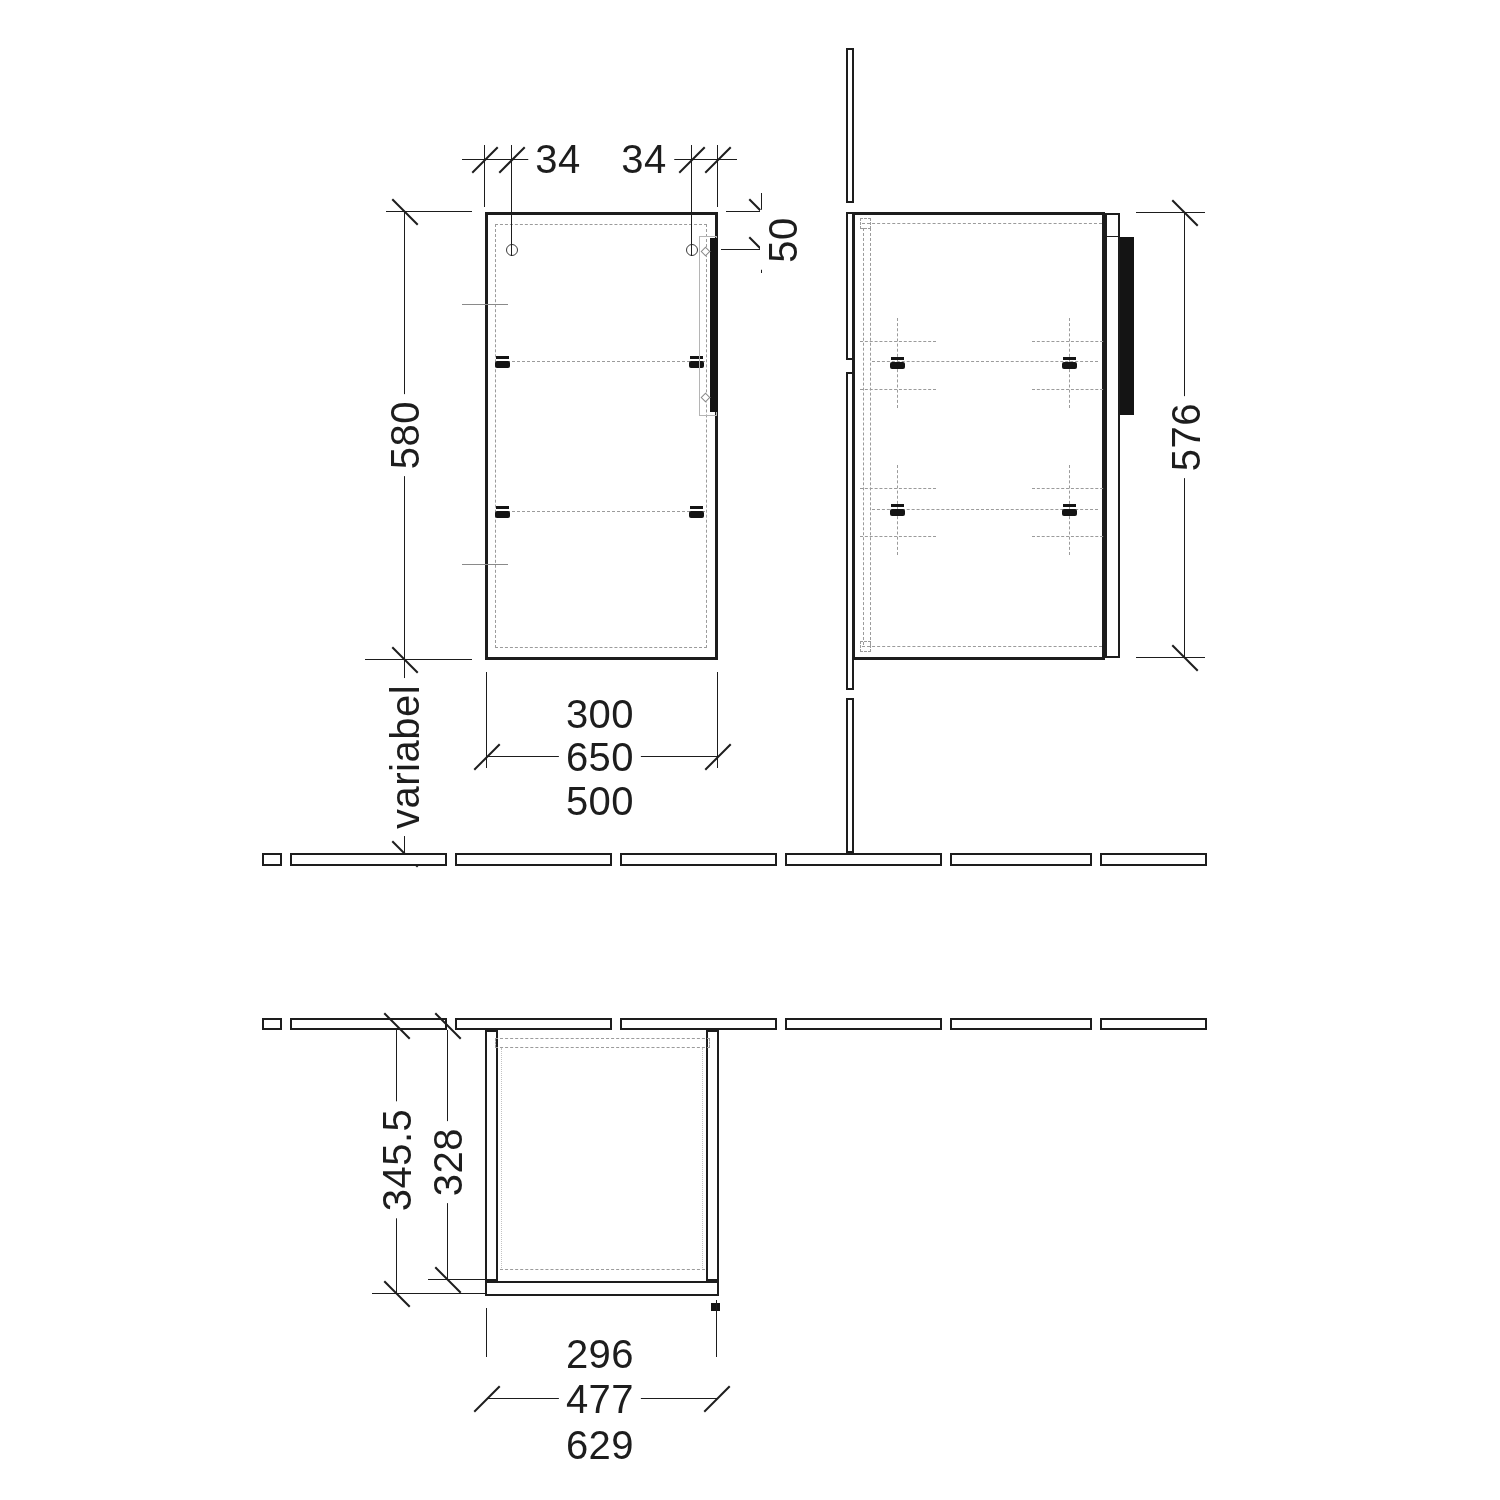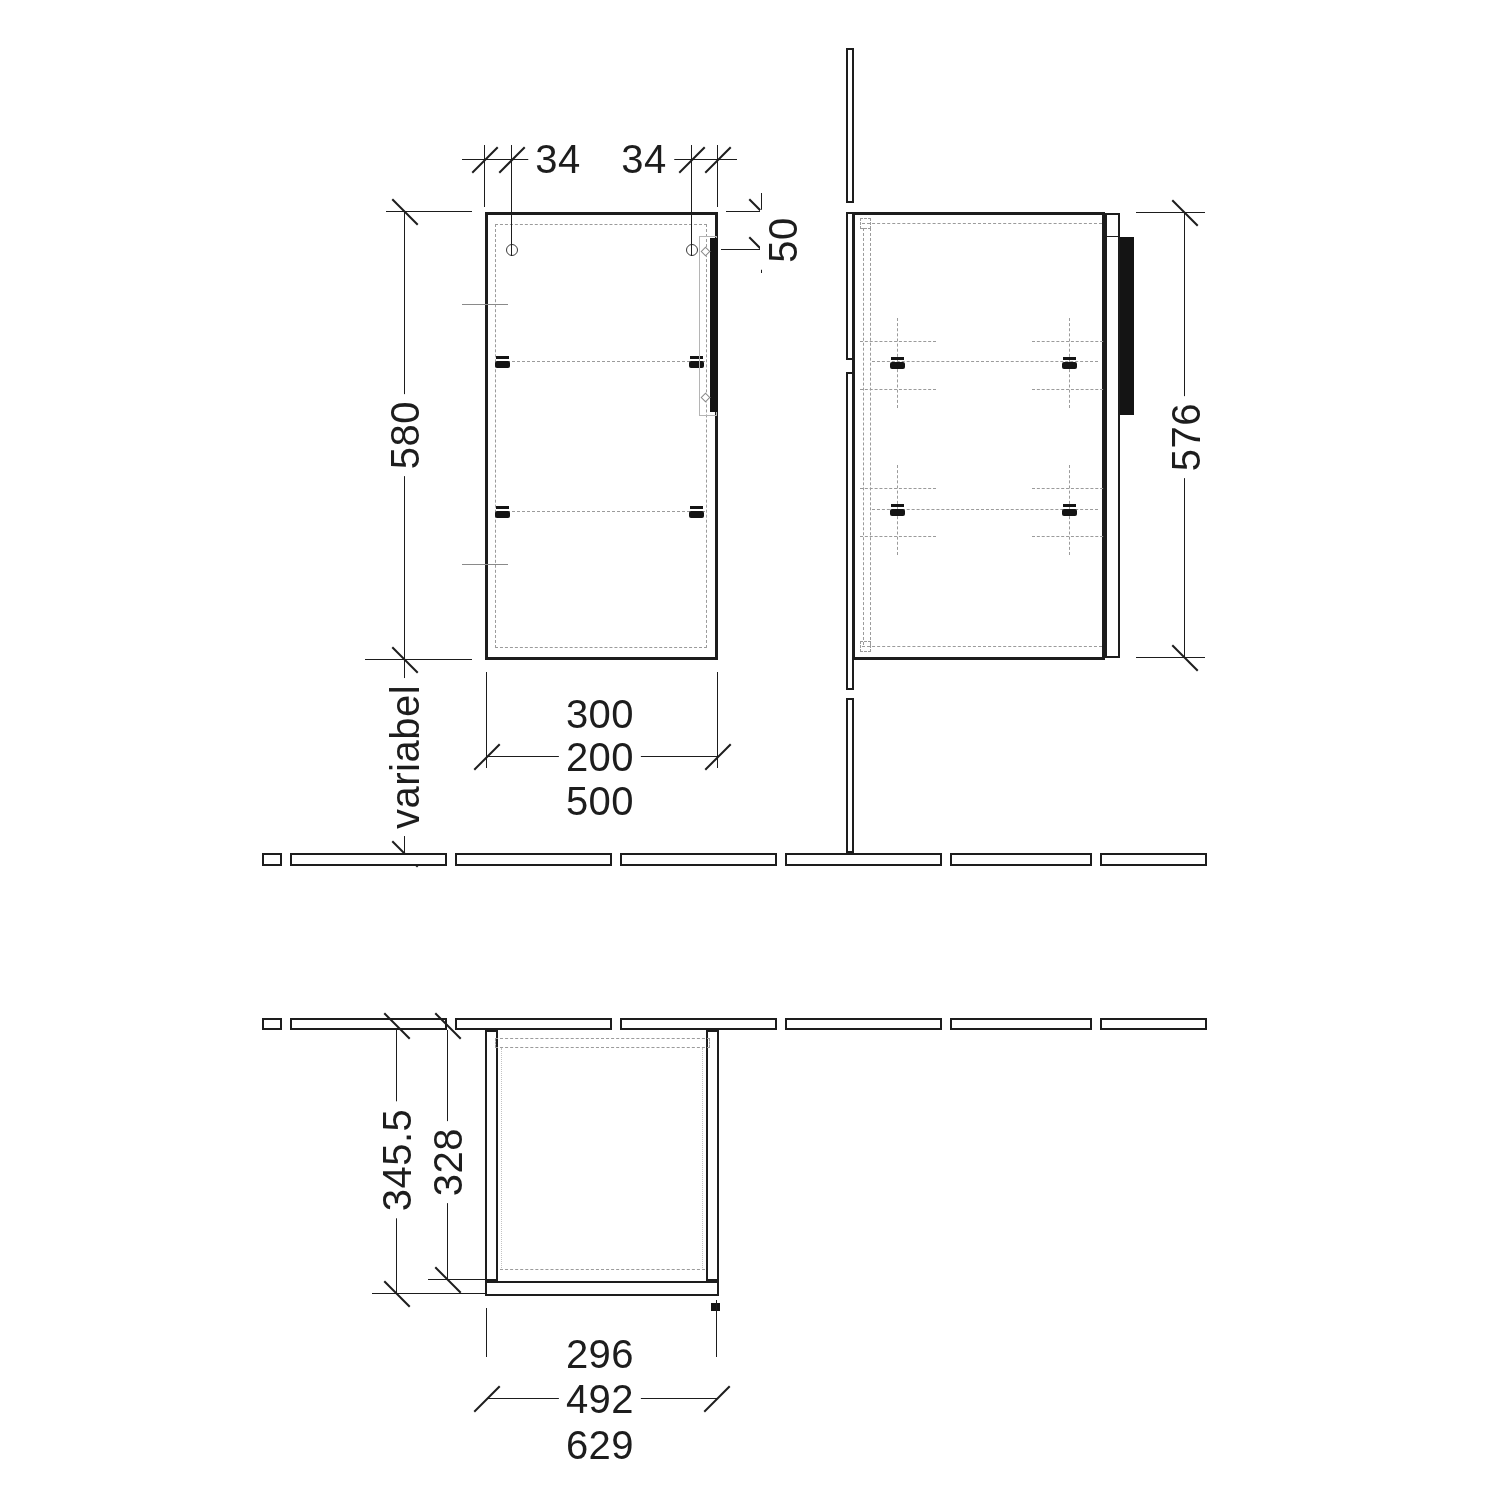--- a/index.html
+++ b/index.html
@@ -101,21 +101,21 @@
     <div class="lbl rot" style="left:405px;top:757px">variabel</div>
   </div>
 
   <div class="grp">
     <div class="vl thin" style="left:486px;top:672px;height:96px"></div>
     <div class="vl thin" style="left:717px;top:672px;height:96px"></div>
     <div class="hl thin" style="left:487px;top:756px;width:231px"></div>
     <div class="tk f" style="left:487px;top:757px"></div>
     <div class="tk f" style="left:718px;top:757px"></div>
     <div class="lbl" style="left:600px;top:714px">300</div>
-    <div class="lbl" style="left:600px;top:757px">200</div>
+    <div class="lbl" style="left:600px;top:757px">650</div>
     <div class="lbl" style="left:600px;top:801px">500</div>
   </div>
 
   <div class="grp">
 
     <div class="segbox" style="left:846px;top:48px;width:8px;height:155px"></div>
     <div class="segbox" style="left:846px;top:212px;width:8px;height:148px"></div>
     <div class="segbox" style="left:846px;top:372px;width:8px;height:318px"></div>
     <div class="segbox" style="left:846px;top:698px;width:8px;height:155px"></div>
 
@@ -203,17 +203,17 @@
     <div class="lbl rot" style="left:448px;top:1162px">328</div>
   </div>
 
   <div class="grp">
     <div class="vl thin" style="left:486px;top:1308px;height:49px"></div>
     <div class="vl thin" style="left:716px;top:1300px;height:57px"></div>
     <div class="hl thin" style="left:487px;top:1398px;width:230px"></div>
     <div class="tk f" style="left:487px;top:1399px"></div>
     <div class="tk f" style="left:717px;top:1399px"></div>
     <div class="lbl" style="left:600px;top:1354px">296</div>
-    <div class="lbl" style="left:600px;top:1399px">492</div>
+    <div class="lbl" style="left:600px;top:1399px">477</div>
     <div class="lbl" style="left:600px;top:1445px">629</div>
   </div>
 
 </div>
 
 </body></html>

